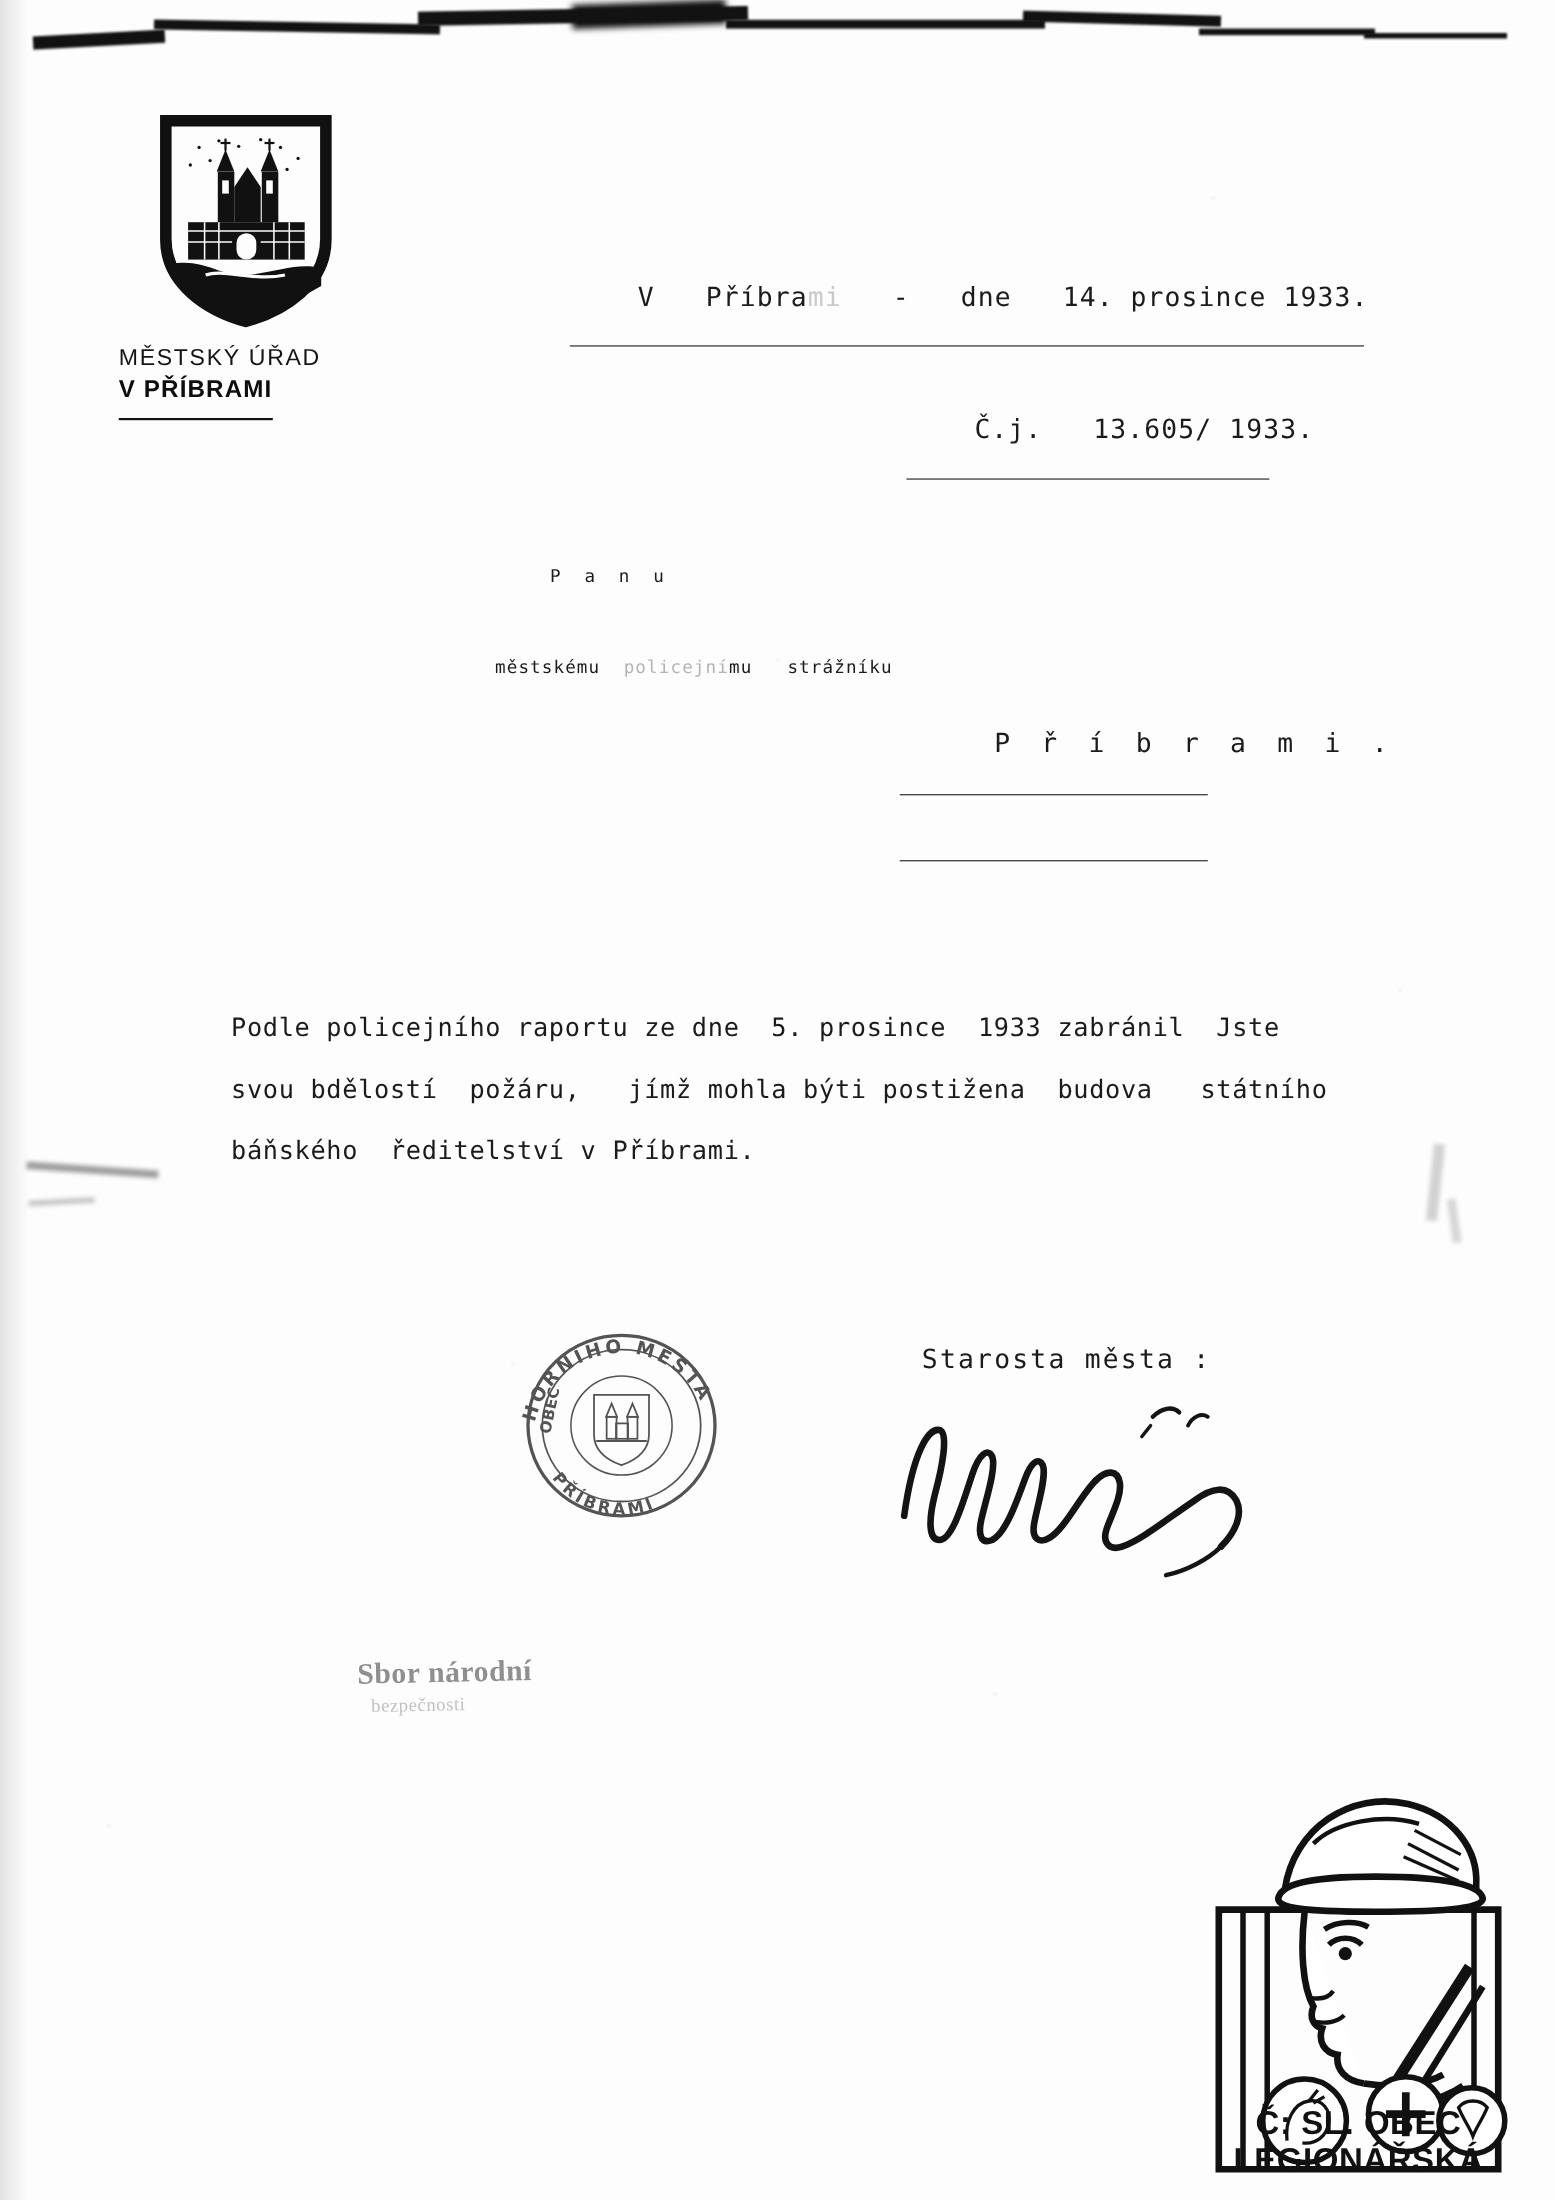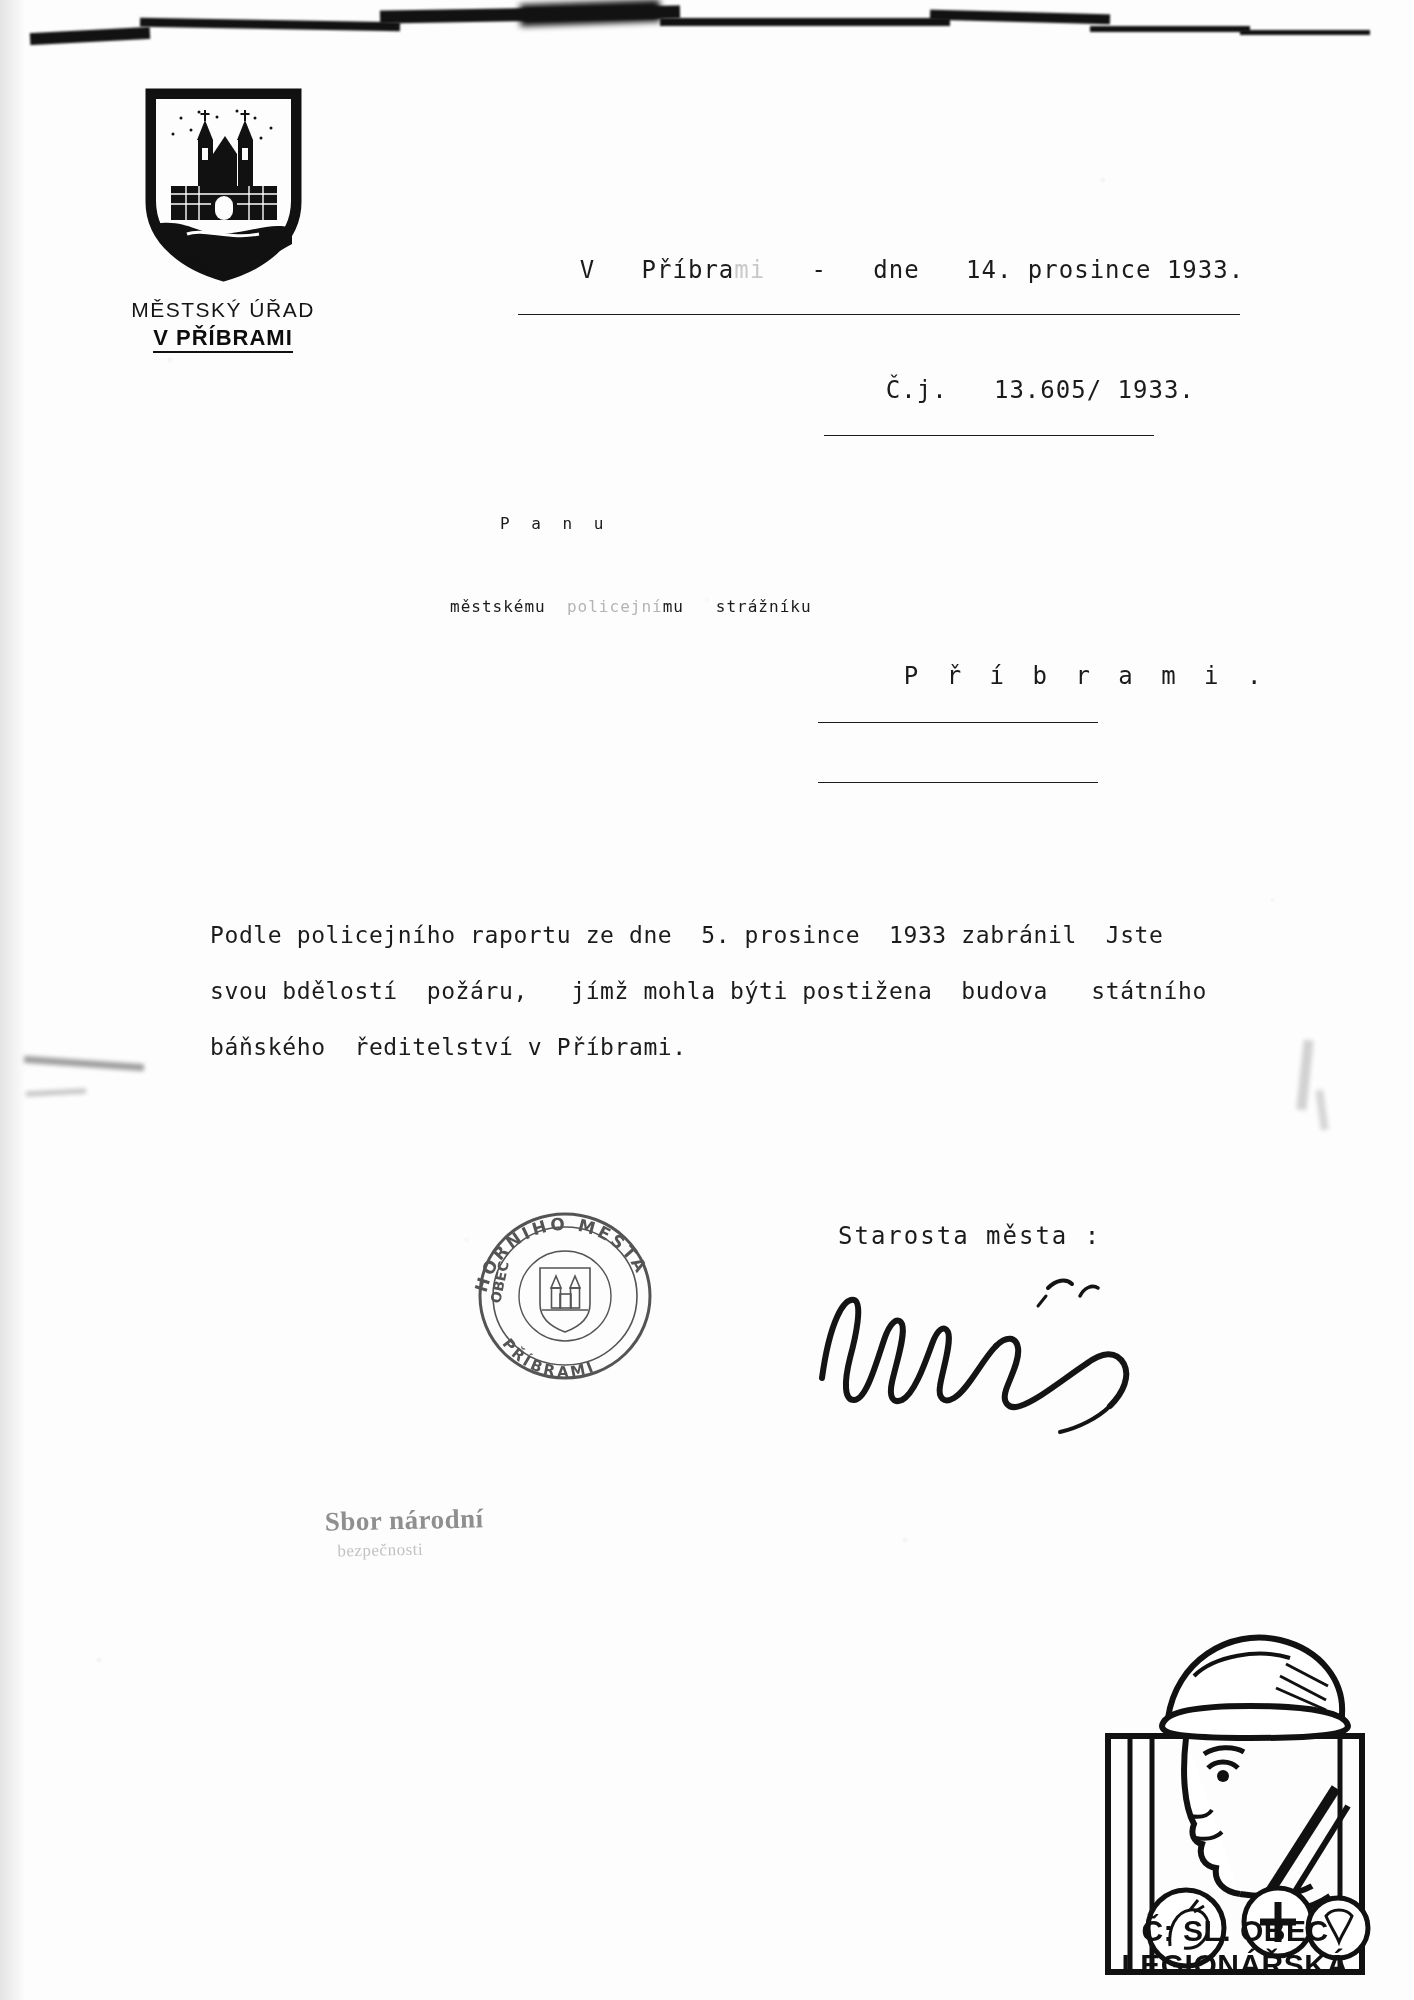--- a/index.html
+++ b/index.html
@@ -60,23 +60,23 @@
     position: absolute;
     background: rgba(40,40,40,0.45);
     filter: blur(2px);
     pointer-events: none;
   }
 
   
   .letterhead {
     position: absolute;
     left: 108px;
-    top: 84px;
+    top: 100px;
     width: 230px;
-    text-align: center;
+    text-align: left;
   }
   .coat {
     width: 165px;
     height: 200px;
     margin: 0 auto;
     position: relative;
   }
   .office-line1 {
     margin-top: 14px;
     font-family: "Liberation Sans", sans-serif;
@@ -88,21 +88,21 @@
   .office-line2 {
     margin-top: 3px;
     font-family: "Liberation Sans", sans-serif;
     font-size: 22px;
     letter-spacing: 1px;
     font-weight: 700;
     color: #0d0d0d;
   }
   .office-line2 .uline {
     border-bottom: 2px solid #111;
-    padding-bottom: 1px;
+    padding-bottom: 14px;
   }
 
   
   .typed {
     font-family: "DejaVu Sans Mono", "Liberation Mono", monospace;
     color: #1b1b1b;
   }
   .place-date {
     position: absolute;
     left: 518px;

